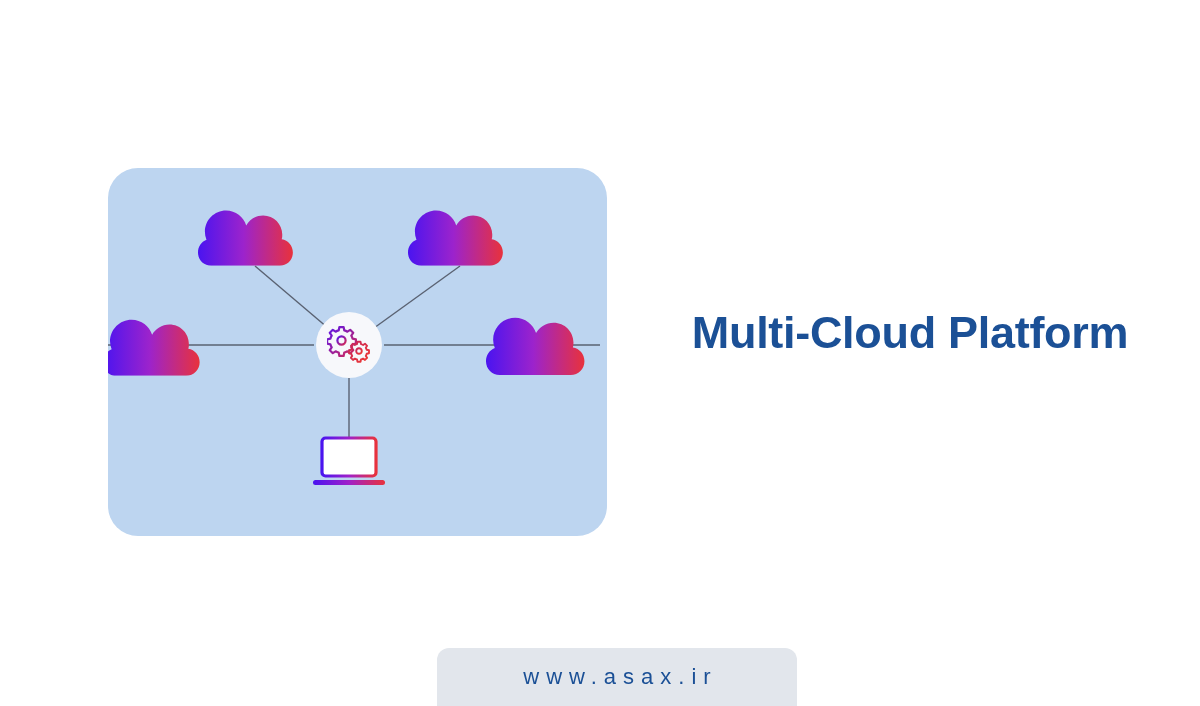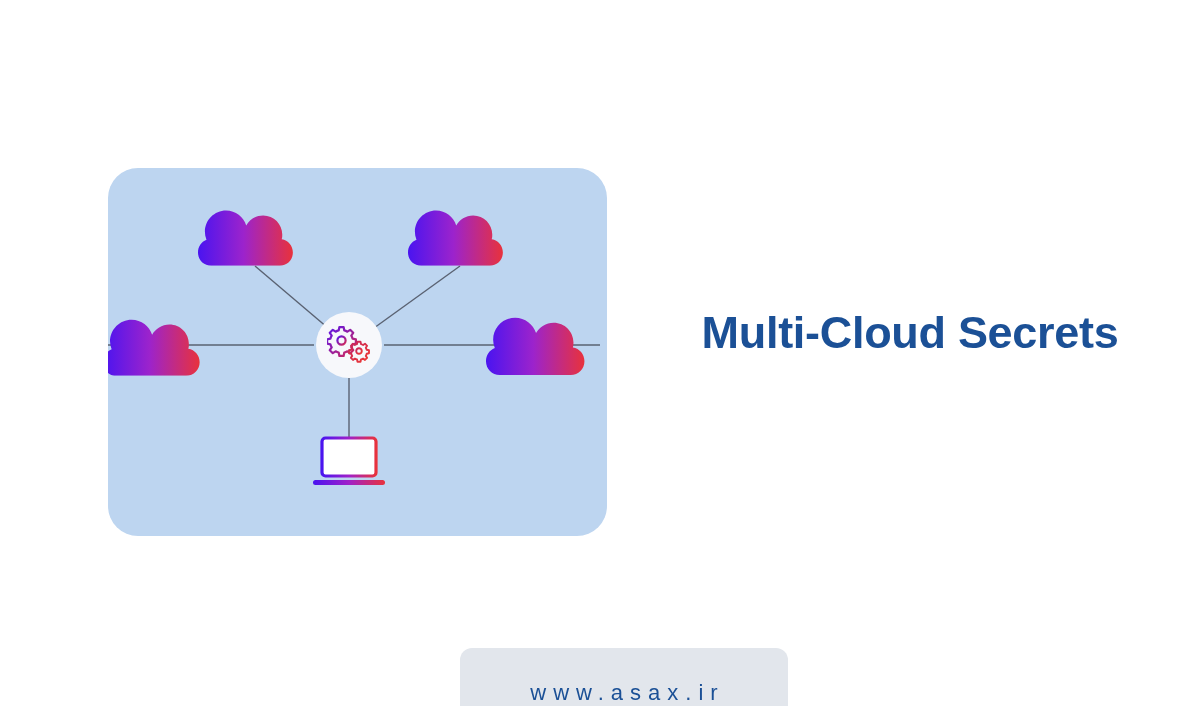--- a/index.html
+++ b/index.html
@@ -75,28 +75,28 @@
     letter-spacing: -0.3px;
   }
   #headline .line {
     display: block;
     white-space: nowrap;
   }
 
   
   #footer-chip {
     position: absolute;
-    left: 460px;
+    left: 437px;
     top: 648px;
-    width: 328px;
+    width: 360px;
     height: 58px;
     background: #e2e6ec;
     border-radius: 12px 12px 0 0;
     display: flex;
-    align-items: flex-end;
+    align-items: center;
     justify-content: center;
   }
   #footer-url {
     font-size: 22px;
     color: #1b5096;
     letter-spacing: 7px;
     text-indent: 7px;
     font-family: "Liberation Sans", sans-serif;
   }
 </style>
@@ -195,18 +195,18 @@
   <div class="laptop-wrap">
     <svg width="76" height="54" viewBox="0 0 76 54">
       <rect x="11" y="2" width="54" height="38" rx="3.5" ry="3.5" fill="#ffffff" stroke="url(#grad-laptop)" stroke-width="3.2"></rect>
       <rect x="2" y="44" width="72" height="5" rx="2.5" ry="2.5" fill="url(#grad-laptop)"></rect>
     </svg>
   </div>
 
 </div>
 
 <div id="headline">
-  <span class="line">Multi-Cloud Secrets</span>
+  <span class="line">Multi-Cloud Platform</span>
 </div>
 
 <div id="footer-chip">
   <span id="footer-url">www.asax.ir</span>
 </div>
 
 </body></html>

